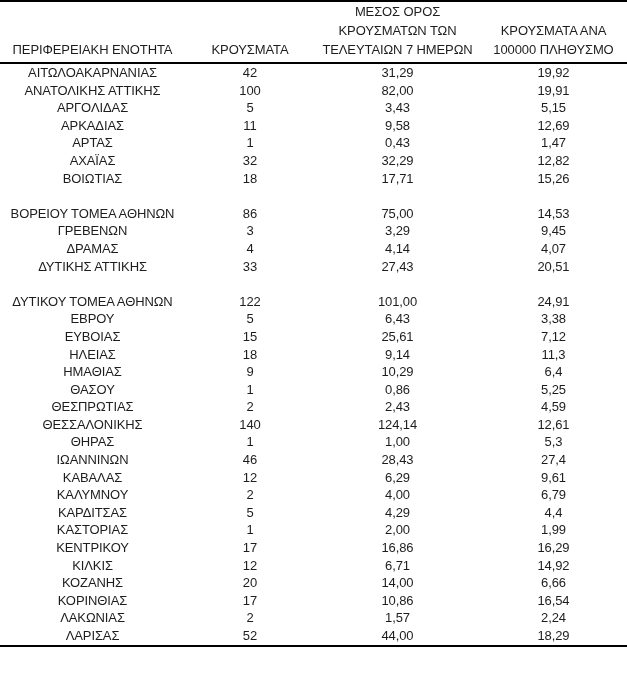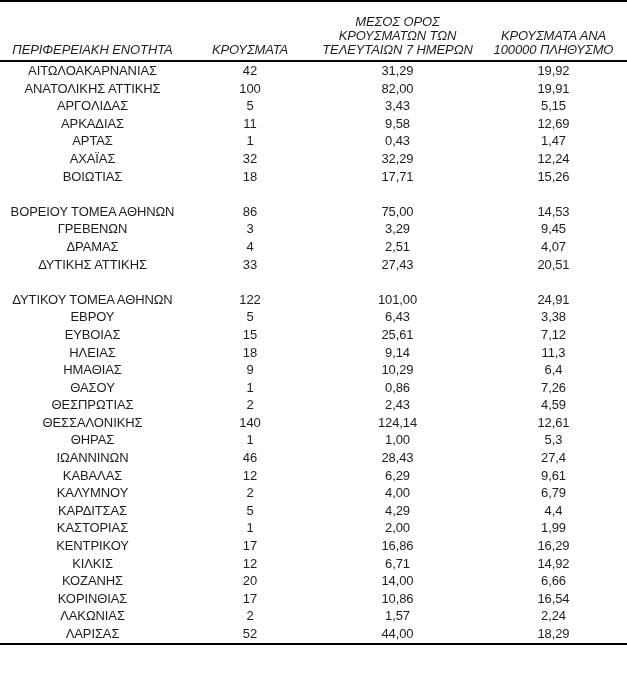--- a/index.html
+++ b/index.html
@@ -21,25 +21,24 @@
   }
   col.c1 { width: 185px; }
   col.c2 { width: 130px; }
   col.c3 { width: 165px; }
   col.c4 { width: 147px; }
   thead th {
     font-weight: normal;
     text-align: center;
     vertical-align: bottom;
     white-space: pre-line;
-    line-height: 14px;
+    line-height: 19px;
     height: 55px;
     padding: 0 2px 3px 2px;
     border-bottom: 2px solid #000;
-    font-style: italic;
   }
   tbody td {
     text-align: center;
     vertical-align: bottom;
     white-space: pre-line;
     line-height: 17.6px;
     height: 17.6px;
     padding: 0 2px;
   }
   tr[data-name="spacer-row"] td { height: 17.6px; }
@@ -93,21 +92,21 @@
       <tr data-name="table-row">
         <td data-name="region-cell">ΑΡΤΑΣ</td>
         <td data-name="cases-cell">1</td>
         <td data-name="avg-7day-cell">0,43</td>
         <td data-name="per-100k-cell">1,47</td>
       </tr>
       <tr data-name="table-row">
         <td data-name="region-cell">ΑΧΑΪΑΣ</td>
         <td data-name="cases-cell">32</td>
         <td data-name="avg-7day-cell">32,29</td>
-        <td data-name="per-100k-cell">12,24</td>
+        <td data-name="per-100k-cell">12,82</td>
       </tr>
       <tr data-name="table-row">
         <td data-name="region-cell">ΒΟΙΩΤΙΑΣ</td>
         <td data-name="cases-cell">18</td>
         <td data-name="avg-7day-cell">17,71</td>
         <td data-name="per-100k-cell">15,26</td>
       </tr>
       <tr data-name="spacer-row">
         <td data-name="empty-cell"></td>
         <td data-name="empty-cell"></td>
@@ -122,21 +121,21 @@
       </tr>
       <tr data-name="table-row">
         <td data-name="region-cell">ΓΡΕΒΕΝΩΝ</td>
         <td data-name="cases-cell">3</td>
         <td data-name="avg-7day-cell">3,29</td>
         <td data-name="per-100k-cell">9,45</td>
       </tr>
       <tr data-name="table-row">
         <td data-name="region-cell">ΔΡΑΜΑΣ</td>
         <td data-name="cases-cell">4</td>
-        <td data-name="avg-7day-cell">2,51</td>
+        <td data-name="avg-7day-cell">4,14</td>
         <td data-name="per-100k-cell">4,07</td>
       </tr>
       <tr data-name="table-row">
         <td data-name="region-cell">ΔΥΤΙΚΗΣ ΑΤΤΙΚΗΣ</td>
         <td data-name="cases-cell">33</td>
         <td data-name="avg-7day-cell">27,43</td>
         <td data-name="per-100k-cell">20,51</td>
       </tr>
       <tr data-name="spacer-row">
         <td data-name="empty-cell"></td>
@@ -171,21 +170,21 @@
       <tr data-name="table-row">
         <td data-name="region-cell">ΗΜΑΘΙΑΣ</td>
         <td data-name="cases-cell">9</td>
         <td data-name="avg-7day-cell">10,29</td>
         <td data-name="per-100k-cell">6,4</td>
       </tr>
       <tr data-name="table-row">
         <td data-name="region-cell">ΘΑΣΟΥ</td>
         <td data-name="cases-cell">1</td>
         <td data-name="avg-7day-cell">0,86</td>
-        <td data-name="per-100k-cell">7,26</td>
+        <td data-name="per-100k-cell">5,25</td>
       </tr>
       <tr data-name="table-row">
         <td data-name="region-cell">ΘΕΣΠΡΩΤΙΑΣ</td>
         <td data-name="cases-cell">2</td>
         <td data-name="avg-7day-cell">2,43</td>
         <td data-name="per-100k-cell">4,59</td>
       </tr>
       <tr data-name="table-row">
         <td data-name="region-cell">ΘΕΣΣΑΛΟΝΙΚΗΣ</td>
         <td data-name="cases-cell">140</td>

